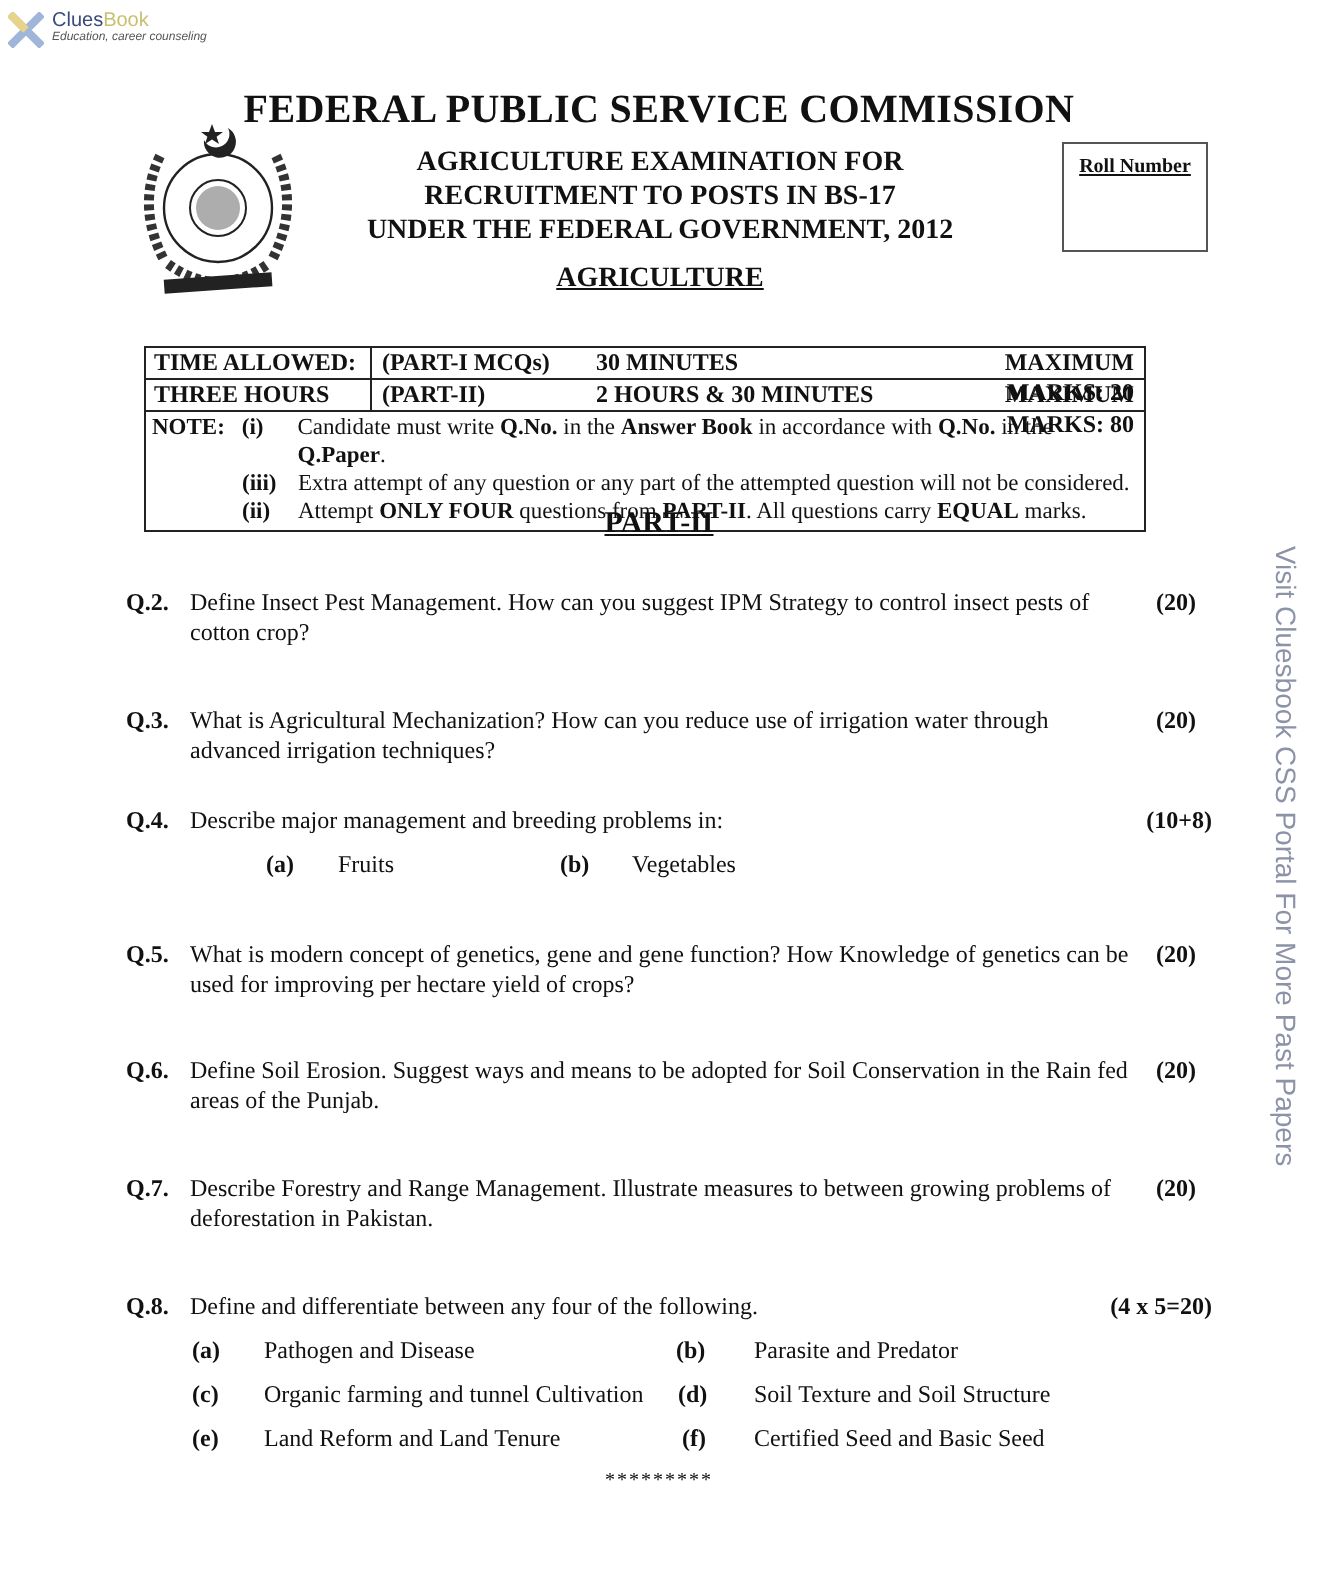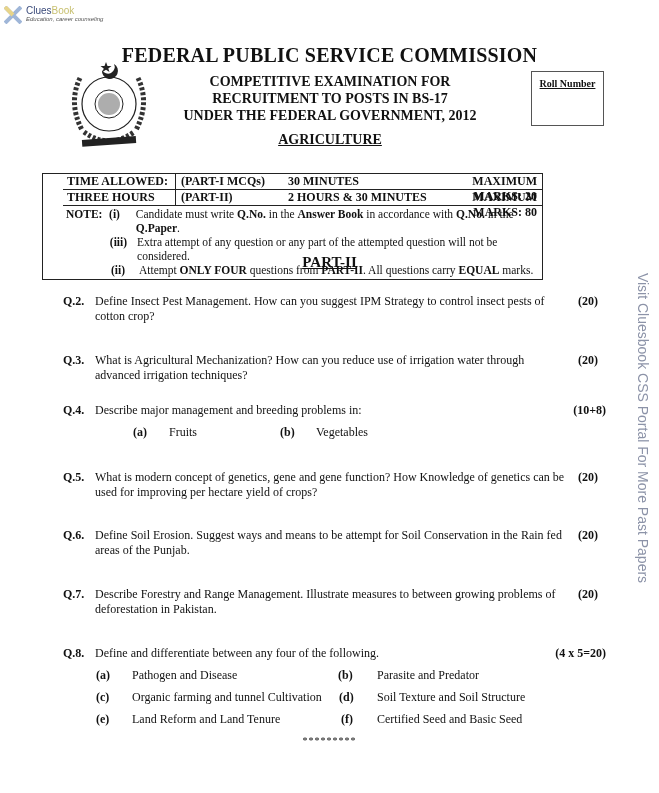--- a/index.html
+++ b/index.html
@@ -15,21 +15,21 @@
   .title { left:0; width:659px; top:27px; text-align:center; font-weight:bold; font-size:20px; letter-spacing:0.2px;margin-top:17px; }
 
   .emblem { left:62px; top:58px; width:94px; height:92px; }
 
   .subhead { left:150px; width:360px; top:73px; text-align:center; font-weight:bold; font-size:14px; line-height:17px; }
   .subject { left:150px; width:360px; top:132px; text-align:center; font-weight:bold; font-size:14px; text-decoration:underline; }
 
   .roll { left:531px; top:71px; width:73px; height:55px; border:1px solid #555; box-sizing:border-box; }
   .roll span { display:block; text-align:center; font-weight:bold; font-size:10px; text-decoration:underline; margin-top:6px; }
 
-  .info { left:42px; top:173px; width:501px; border:1px solid #222; box-sizing:border-box; font-size:12px;padding-left:20px; }
+  .info { left:72px; top:173px; width:501px; border:1px solid #222; box-sizing:border-box; font-size:12px; }
   .info .row { display:flex; height:15px; line-height:15px; border-bottom:1px solid #222; }
   .info .c1 { width:113px; padding-left:4px; font-weight:bold; border-right:1px solid #222; box-sizing:border-box; }
   .info .c2 { width:112px; padding-left:5px; font-weight:bold; box-sizing:border-box; }
   .info .c3 { width:180px; font-weight:bold; }
   .info .c4 { flex:1; text-align:right; padding-right:5px; font-weight:bold; }
   .notes { padding:1px 0 2px 3px; font-size:11.5px; line-height:14px; }
   .notes .nl { display:flex; }
   .notes .nk { width:45px; font-weight:bold; }
   .notes .ni { width:28px; font-weight:bold; }
 
@@ -69,21 +69,21 @@
   <circle cx="47" cy="46" r="27" fill="none" stroke="#222" stroke-width="1.2"></circle>
   <circle cx="47" cy="46" r="14" fill="none" stroke="#222" stroke-width="1"></circle>
   <circle cx="47" cy="46" r="11" fill="#777" opacity="0.6"></circle>
   <path d="M18 20 Q6 45 20 72" fill="none" stroke="#333" stroke-width="5" stroke-dasharray="3 2"></path>
   <path d="M76 20 Q88 45 74 72" fill="none" stroke="#333" stroke-width="5" stroke-dasharray="3 2"></path>
   <path d="M22 74 Q47 92 72 74" fill="none" stroke="#333" stroke-width="5" stroke-dasharray="3 2"></path>
   <rect x="20" y="80" width="54" height="7" fill="#222" transform="rotate(-4 47 83)"></rect>
 </svg>
 
 <div class="abs subhead">
-  <div>COMPETITIVE EXAMINATION FOR</div>
+  <div>AGRICULTURE EXAMINATION FOR</div>
   <div>RECRUITMENT TO POSTS IN BS-17</div>
   <div>UNDER THE FEDERAL GOVERNMENT, 2012</div>
 </div>
 <div class="abs subject">AGRICULTURE</div>
 
 <div class="abs roll">
   <span>Roll Number</span>
 </div>
 
 <div class="abs info">
@@ -139,21 +139,21 @@
   <span class="sub" style="left:217px;top:22px"><b>(b)</b></span>
   <span class="sub" style="left:253px;top:22px">Vegetables</span>
 </div>
 <div class="abs q" style="top:470px;height:32px">
   <span class="qn">Q.5.</span>
   <span class="qt">What is modern concept of genetics, gene and gene function? How Knowledge of genetics can be used for improving per hectare yield of crops?</span>
   <span class="qm">(20)</span>
 </div>
 <div class="abs q" style="top:528px;height:32px">
   <span class="qn">Q.6.</span>
-  <span class="qt">Define Soil Erosion. Suggest ways and means to be attempt for Soil Conservation in the Rain fed areas of the Punjab.</span>
+  <span class="qt">Define Soil Erosion. Suggest ways and means to be adopted for Soil Conservation in the Rain fed areas of the Punjab.</span>
   <span class="qm">(20)</span>
 </div>
 <div class="abs q" style="top:587px;height:32px">
   <span class="qn">Q.7.</span>
   <span class="qt">Describe Forestry and Range Management. Illustrate measures to between growing problems of deforestation in Pakistan.</span>
   <span class="qm">(20)</span>
 </div>
 <div class="abs q" style="top:646px;height:84px">
   <span class="qn">Q.8.</span>
   <span class="qt">Define and differentiate between any four of the following.</span>

